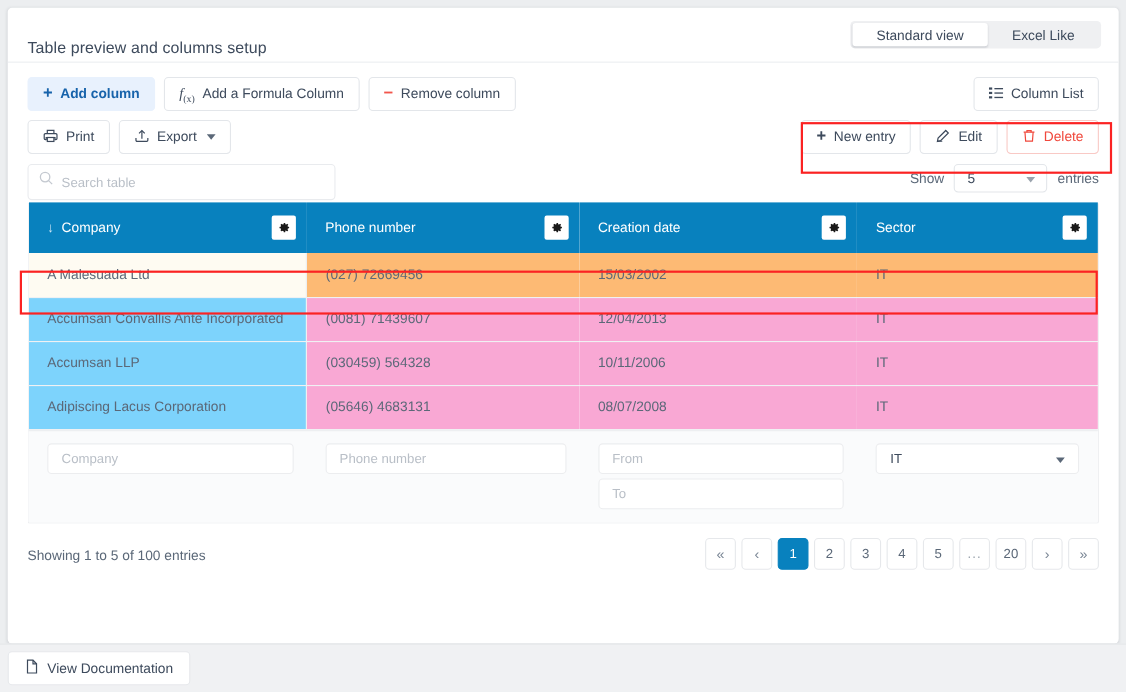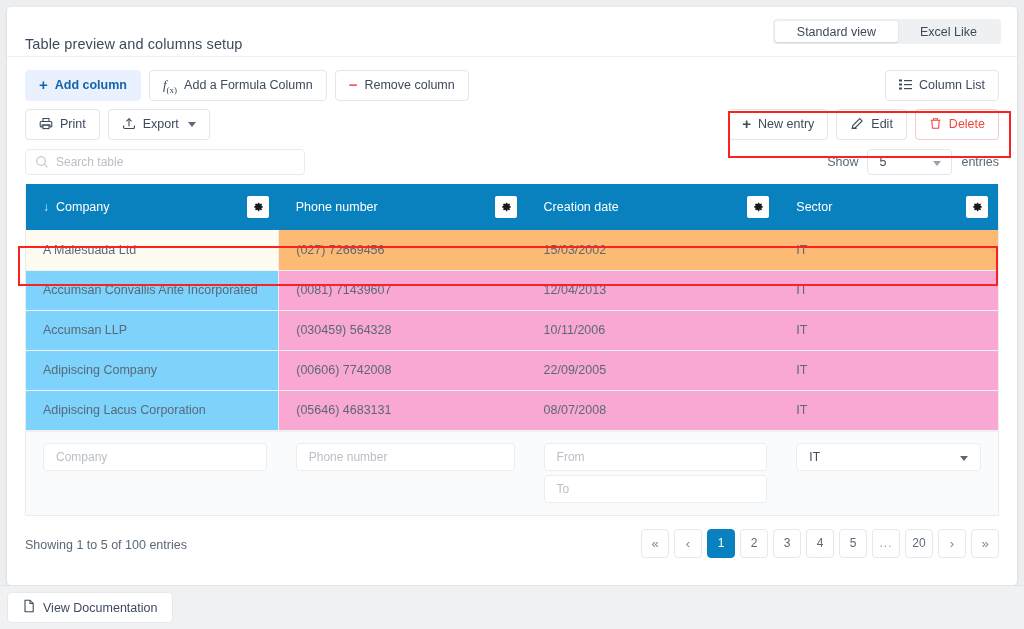--- a/index.html
+++ b/index.html
@@ -119,21 +119,21 @@
     margin-left: 2px;
   }
   
   .searchrow {
     position: relative;
     margin-top: 9px;
     height: 26px;
   }
   .search {
     position: relative;
-    width: 280px; height: 26px;
+    width: 280px; height: 33px;
     border: 1px solid #e9ebee;
     border-radius: 4px;
     background: #fff;
     display: flex; align-items: center;
     padding-left: 30px;
     font-size: 12px;
     color: #b9bfc7;
   }
   .search .sicon {
     position: absolute; left: 9px; top: 5px;
@@ -508,26 +508,20 @@
             <td>12/04/2013</td>
             <td>IT</td>
           </tr>
           <tr>
             <td class="c0">Accumsan LLP</td>
             <td>(030459) 564328</td>
             <td>10/11/2006</td>
             <td>IT</td>
           </tr>
           <tr>
-            <td class="c0">Adipiscing Company</td>
-            <td>(00606) 7742008</td>
-            <td>22/09/2005</td>
-            <td>IT</td>
-          </tr>
-          <tr>
             <td class="c0">Adipiscing Lacus Corporation</td>
             <td>(05646) 4683131</td>
             <td>08/07/2008</td>
             <td>IT</td>
           </tr>
         </tbody>
       </table>
 
       <div class="filterrow">
         <div class="fcell" style="width:26%;">

